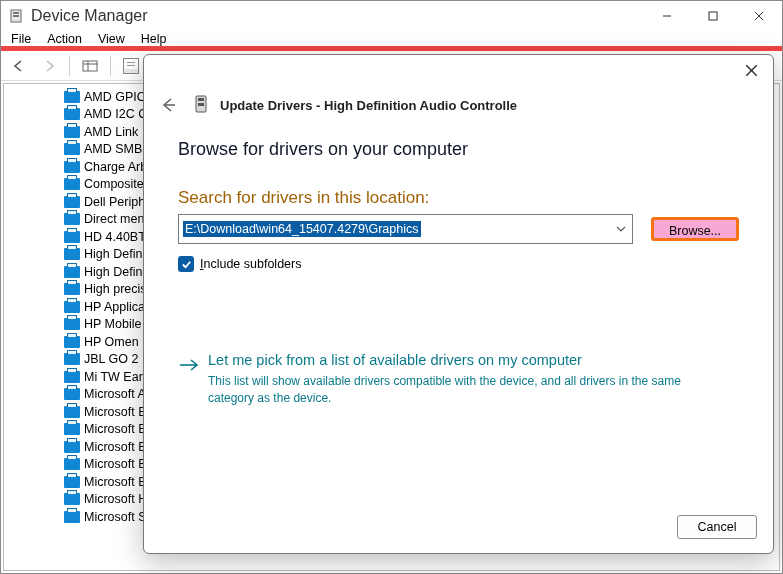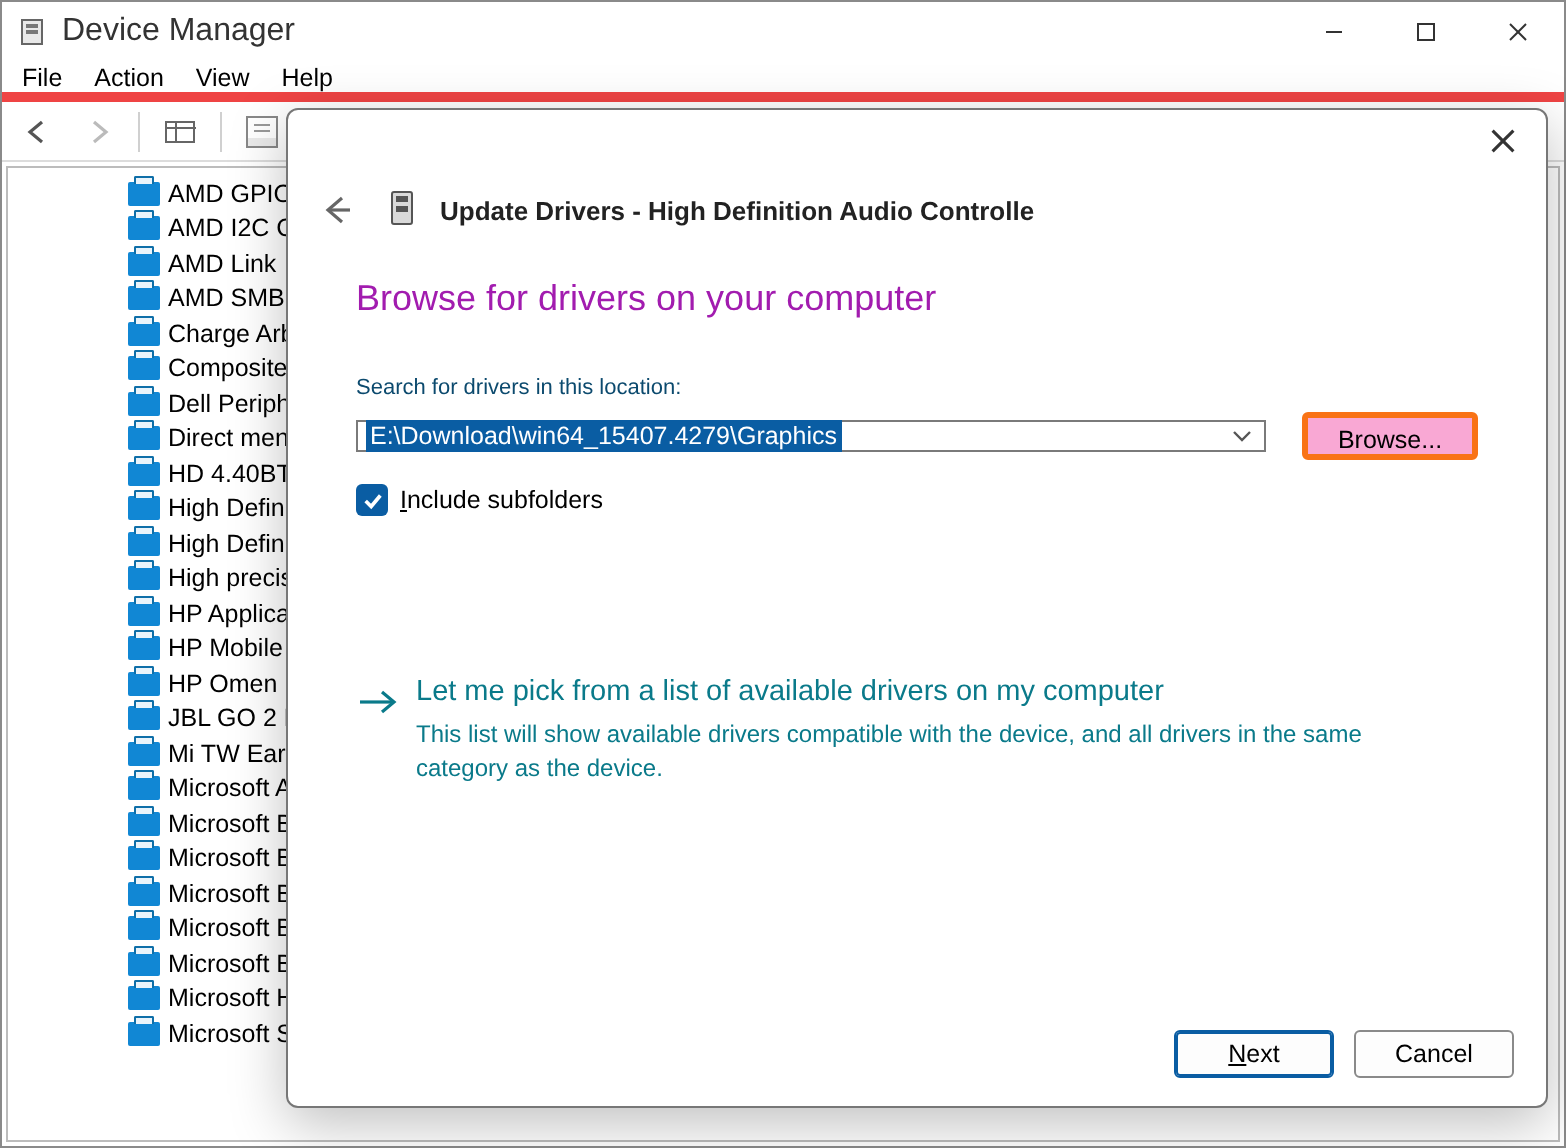--- a/index.html
+++ b/index.html
@@ -31,25 +31,25 @@
   .dialog { position: absolute; left: 143px; top: 54px; width: 631px; height: 500px; background: #fff; border: 1px solid #777; border-radius: 6px; box-shadow: 0 8px 28px rgba(0,0,0,.25); display: flex; flex-direction: column; }
   .dlg-topbar { height: 30px; display: flex; align-items: center; justify-content: flex-end; padding: 0 8px; }
   .dlg-close { width: 28px; height: 28px; display: inline-flex; align-items: center; justify-content: center; color: #333; }
 
   .dlg-head { display: flex; align-items: center; gap: 10px; padding: 6px 14px 14px 10px; font-weight: bold; }
   .dlg-back { width: 28px; height: 28px; display: inline-flex; align-items: center; justify-content: center; color: #555; }
   .dlg-dev-icon { width: 18px; height: 20px; display:inline-flex; align-items:center; justify-content:center; }
   .dlg-title { font-size: 13px; color: #222; }
 
   .dlg-body { flex: 1; padding: 0 34px 0 34px; display: flex; flex-direction: column; }
-  .heading { color: #a21caf; font-size: 18px; margin: 6px 0 28px 0; font-weight: 400; }
-  .label { font-size: 11px; color: #0c4a6e; margin-bottom: 6px; }
+  .heading { color: #0f172a; font-size: 18px; margin: 6px 0 28px 0; font-weight: 400; }
+  .label { font-size: 17px; color: #a16207; margin-bottom: 6px; }
 
   .path-row { display: flex; gap: 18px; align-items: center; }
-  .path-field { flex: 1; height: 16px; border: 1px solid #7a7a7a; display: flex; align-items: center; padding: 0 0 0 4px; font-size: 12.5px; position: relative; }
+  .path-field { flex: 1; height: 30px; border: 1px solid #7a7a7a; display: flex; align-items: center; padding: 0 0 0 4px; font-size: 12.5px; position: relative; }
   .path-field .sel { background: #0a5da3; color: #fff; padding: 1px 2px; }
   .path-field .dd { position: absolute; right: 2px; top: 2px; bottom: 2px; width: 18px; display: inline-flex; align-items: center; justify-content: center; }
   .browse-btn { width: 88px; height: 24px; border: 3px solid #f97316; background: #f9a8d4; border-radius: 3px; font-size: 12.5px; display: inline-flex; align-items: flex-end; justify-content: center; }
 
   .checkbox-row { display: flex; align-items: center; gap: 6px; margin-top: 12px; font-size: 12.5px; }
   .cbx { width: 16px; height: 16px; background: #0a5da3; border-radius: 3px; display: inline-flex; align-items: center; justify-content: center; }
   .cbx svg { width: 11px; height: 11px; stroke: #fff; stroke-width: 2; fill: none; }
 
   .pick-block { margin-top: 80px; display: flex; gap: 8px; align-items: flex-start; }
   .arrow-icon { flex: 0 0 22px; height: 22px; display: inline-flex; align-items: center; justify-content: center; color: #0a7a8a; margin-top: 2px; }
@@ -295,20 +295,17 @@
           </svg>
       </span>
       <div class="pick-text">
         <div class="link">Let me pick from a list of available drivers on my computer</div>
         <div class="desc">This list will show available drivers compatible with the device, and all drivers in the same category as the device.</div>
       </div>
     </div>
   </div>
 
   <div class="dlg-footer">
-    <span class="dlg-btn primary">
-      <span style=""><u>N</u>ext</span>
-    </span>
     <span class="dlg-btn">
       <span>Cancel</span>
     </span>
   </div>
 </div>
 
 </body></html>

